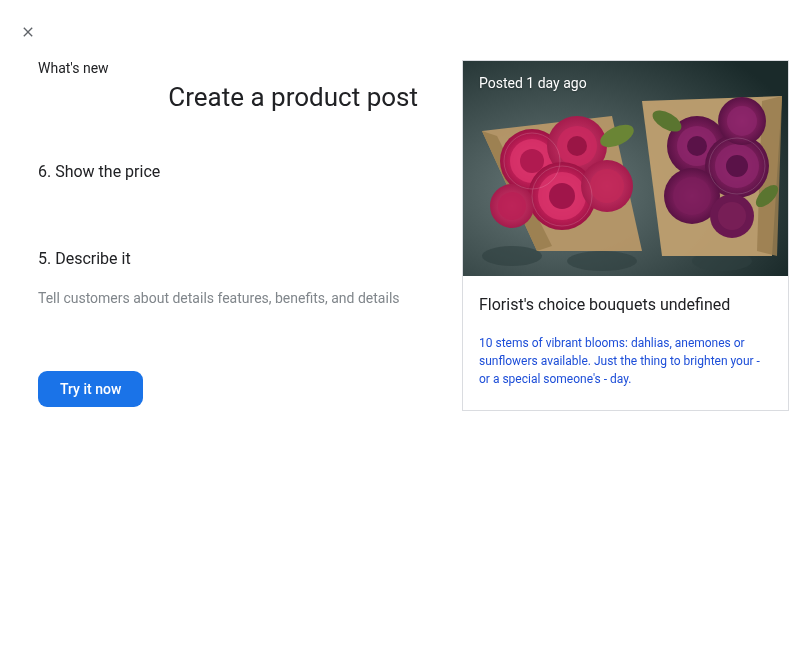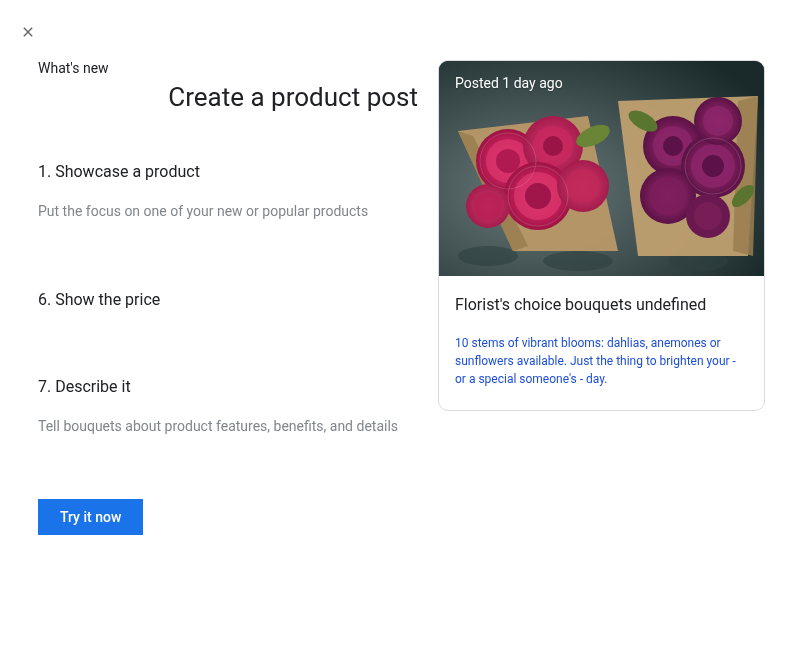--- a/index.html
+++ b/index.html
@@ -26,20 +26,21 @@
       align-items: center;
       justify-content: center;
     }
     .close-btn svg {
       width: 16px;
       height: 16px;
     }
     .container {
       display: flex;
       padding: 60px 38px 0 38px;
+      gap: 24px;
     }
     .left-col {
       flex: 0 0 380px;
     }
     .right-col {
       flex: 0 0 327px;
       margin-left: 20px;
     }
     .eyebrow {
       font-size: 14px;
@@ -65,31 +66,31 @@
     }
     .step-desc {
       font-size: 14px;
       color: #80868b;
       line-height: 1.5;
     }
     .try-btn {
       background: #1a73e8;
       color: #fff;
       border: none;
-      border-radius: 0;
+      border-radius: 9px;
       padding: 10px 22px;
       font-size: 14px;
       font-weight: 500;
       font-family: inherit;
       cursor: pointer;
       margin-top: -6px;
     }
     .card {
       border: 1px solid #dadce0;
-      border-radius: 10px;
+      border-radius: 0;
       overflow: hidden;
       width: 327px;
     }
     .card-image {
       width: 100%;
       height: 215px;
       position: relative;
       background: linear-gradient(135deg, #2a3a3a 0%, #4a5a5a 100%);
       overflow: hidden;
     }
@@ -131,32 +132,28 @@
   <svg viewBox="0 0 24 24">
     <path d="M19 6.41L17.59 5 12 10.59 6.41 5 5 6.41 10.59 12 5 17.59 6.41 19 12 13.41 17.59 19 19 17.59 13.41 12z" fill="#5f6368"></path>
   </svg>
 </div>
 
 <div class="container">
   <div class="left-col">
     <div class="eyebrow">What's new</div>
     <h1 class="headline">Create a product post</h1>
 
-    <div class="step">
-      <div class="step-title">1. Showcase a product</div>
-      <div class="step-desc">Put the focus on one of your new or popular products</div>
-    </div>
 
     <div class="step">
       <div class="step-title">6. Show the price</div>
     </div>
 
     <div class="step">
-      <div class="step-title">7. Describe it</div>
-      <div class="step-desc">Tell bouquets about product features, benefits, and details</div>
+      <div class="step-title">5. Describe it</div>
+      <div class="step-desc">Tell customers about details features, benefits, and details</div>
     </div>
 
     <button class="try-btn">Try it now</button>
   </div>
 
   <div class="right-col">
     <div class="card">
       <div class="card-image">
         <svg viewBox="0 0 327 215" preserveAspectRatio="xMidYMid slice">
           <defs>

